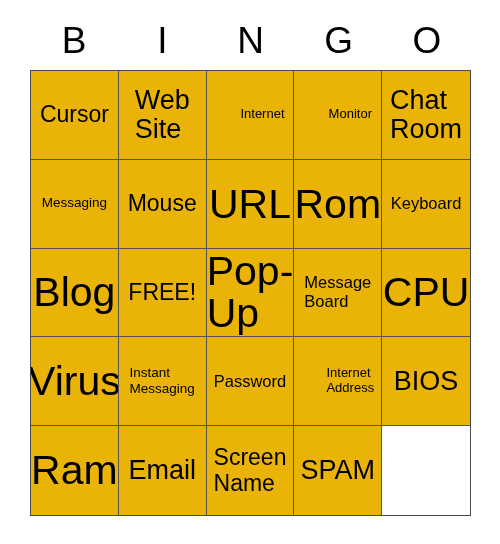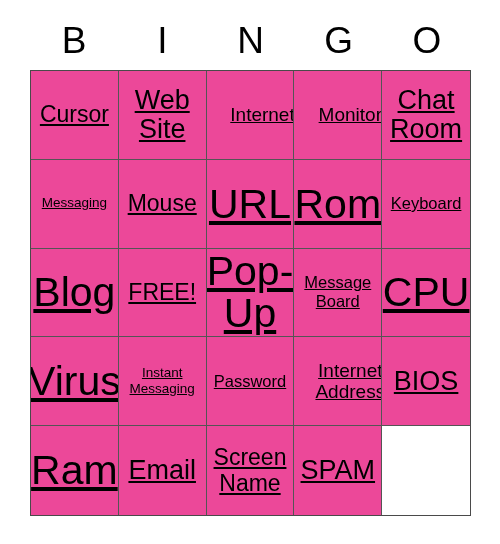--- a/index.html
+++ b/index.html
@@ -61,40 +61,38 @@
     grid-template-rows: repeat(5, 1fr);
     background: #ffffff;
   }
   .cell {
     border-right: 1.3px solid #555555;
     border-bottom: 1.3px solid #555555;
     box-sizing: border-box;
     display: flex;
     align-items: center;
     justify-content: center;
-    text-align: center;
     padding: 1px 2px;
     overflow: hidden;
-    background: #ec4899;
-    text-decoration: underline;
+    background: #eab308;
   }
   .cell:nth-child(5n) { border-right: none; }
   .cell:nth-child(n+21) { border-bottom: none; }
 
   .cell-text {
     display: block;
     line-height: 1.03;
     word-break: normal;
     white-space: pre-line;
   }
 
   
   .fs-xs  { font-size: 13.5px; line-height: 1.22; }
   .fs-s   { font-size: 16.5px; line-height: 1.18; }
-  .fs-m   { font-size: 19px;   line-height: 1.14; margin-left: 25px; }
+  .fs-m   { font-size: 13px;   line-height: 1.14; margin-left: 25px; }
   .fs-l   { font-size: 23px;   line-height: 1.10; }
   .fs-xl  { font-size: 27px;   line-height: 1.06; }
   .fs-xxl { font-size: 41px;   line-height: 1.03; }
 </style>
 </head>
 <body>
 
 <div id="card">
 
   <div id="header-row">

